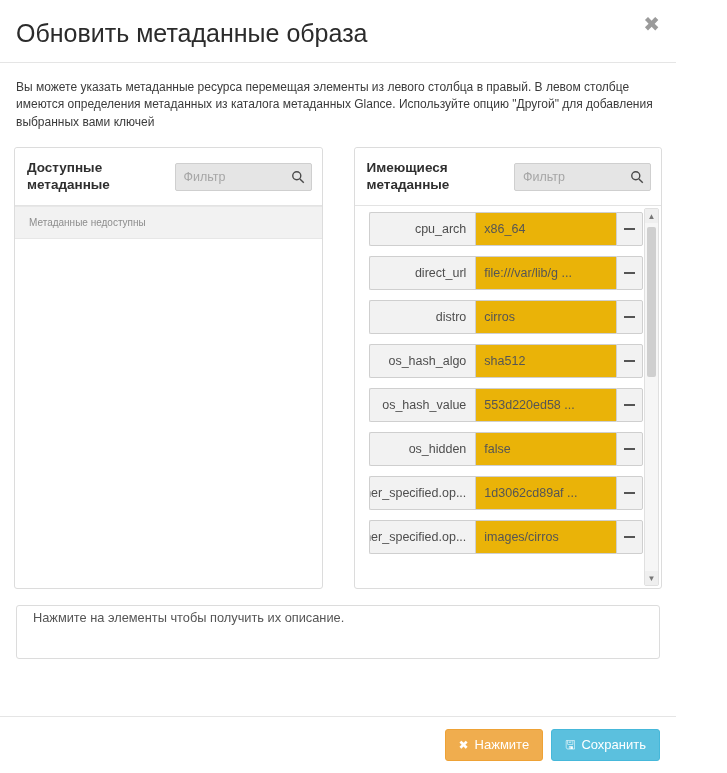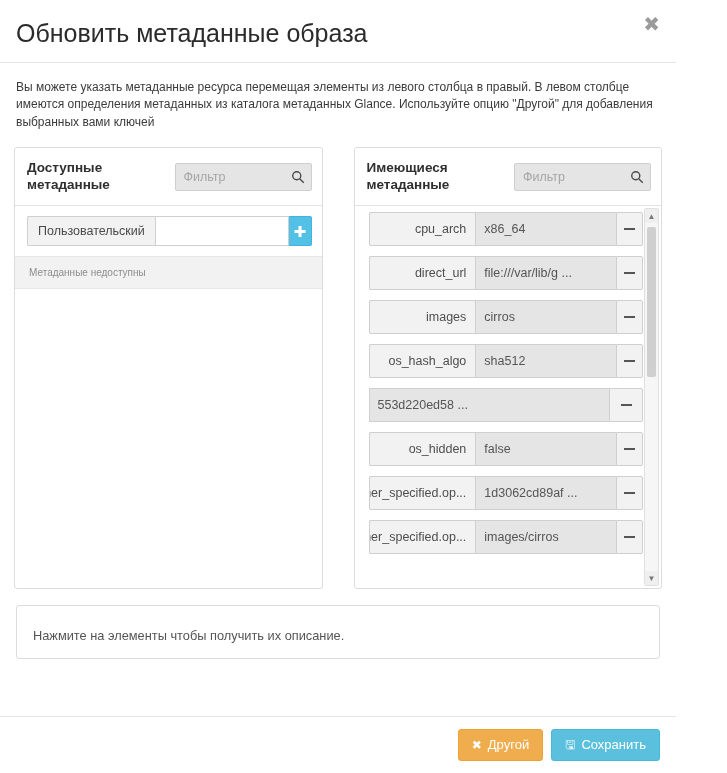--- a/index.html
+++ b/index.html
@@ -210,21 +210,21 @@
     min-width: 0;
     border: 1px solid #cfcfcf;
     border-right: none;
     border-radius: 0;
     font-size: 12.5px;
     color: #555;
     padding: 0 8px;
     height: 34px;
     font-family: "Liberation Sans", sans-serif;
     outline: none;
-    background: #e5e5e5;
+    background: #eab308;
   }
   .prop-remove {
     width: 34px;
     background: #f2f2f2;
     border: 1px solid #cfcfcf;
     border-radius: 0 2px 2px 0;
     color: #5a5a5a;
     font-size: 13px;
     cursor: pointer;
     display: flex;
@@ -271,21 +271,21 @@
     background: #cfcfcf;
     border-radius: 2px;
     cursor: pointer;
   }
   
   .desc-box {
     margin: 16px 2px 0 2px;
     border: 1px solid #dcdcdc;
     border-radius: 3px;
     background: #fff;
-    padding: 22px 16px;
+    padding: 4px 16px;
     font-size: 12.8px;
     color: #555;
     height: 54px;
   }
   
   .modal-footer {
     border-top: 1px solid #e5e5e5;
     padding: 12px 16px;
     display: flex;
     justify-content: flex-end;
@@ -337,27 +337,20 @@
           <div class="panel-title">Доступные метаданные</div>
           <div class="filter-wrap">
             <input class="filter-input" type="text" placeholder="Фильтр" style="">
             <svg class="search-icon" viewBox="0 0 16 16" fill="none" stroke="currentColor" stroke-width="1.6">
               <circle cx="6.6" cy="6.6" r="4.6"></circle>
               <line x1="10.2" y1="10.2" x2="14.6" y2="14.6"></line>
             </svg>
           </div>
         </div>
         <div class="panel-body">
-          <div class="custom-row">
-            <span class="custom-label">Пользовательский</span>
-            <input class="custom-input" type="text" placeholder="" style="">
-            <button class="add-btn">
-              <span>✚</span>
-            </button>
-          </div>
           <div class="empty-note">Метаданные недоступны</div>
         </div>
       </div>
 
       <div class="panel panel-right">
         <div class="panel-head">
           <div class="panel-title">Имеющиеся метаданные</div>
           <div class="filter-wrap">
             <input class="filter-input" type="text" placeholder="Фильтр" style="">
             <svg class="search-icon" viewBox="0 0 16 16" fill="none" stroke="currentColor" stroke-width="1.6">
@@ -379,36 +372,37 @@
 
             <div class="prop-row">
               <span class="prop-key">direct_url</span>
               <input class="prop-val" type="text" value="file:///var/lib/g ..." style="">
               <button class="prop-remove">
                   <span class="minus-bar"></span>
                 </button>
             </div>
 
             <div class="prop-row">
-              <span class="prop-key">images</span>
+              <span class="prop-key">distro</span>
               <input class="prop-val" type="text" value="cirros" style="">
               <button class="prop-remove">
                   <span class="minus-bar"></span>
                 </button>
             </div>
 
             <div class="prop-row">
               <span class="prop-key">os_hash_algo</span>
               <input class="prop-val" type="text" value="sha512" style="">
               <button class="prop-remove">
                   <span class="minus-bar"></span>
                 </button>
             </div>
 
             <div class="prop-row">
+              <span class="prop-key">os_hash_value</span>
               <input class="prop-val" type="text" value="553d220ed58 ..." style="">
               <button class="prop-remove">
                   <span class="minus-bar"></span>
                 </button>
             </div>
 
             <div class="prop-row">
               <span class="prop-key">os_hidden</span>
               <input class="prop-val" type="text" value="false" style="">
               <button class="prop-remove">
@@ -446,21 +440,21 @@
 
     <div class="desc-box">
       <span>Нажмите на элементы чтобы получить их описание.</span>
     </div>
 
   </div>
 
   <div class="modal-footer">
     <button class="btn btn-cancel">
       <span class="glyph">✖</span>
-      <span>Другой</span>
+      <span>Нажмите</span>
     </button>
     <button class="btn btn-save">
       <span class="glyph">🖫</span>
       <span>Сохранить</span>
     </button>
   </div>
 
 </div>
 
 </body></html>

